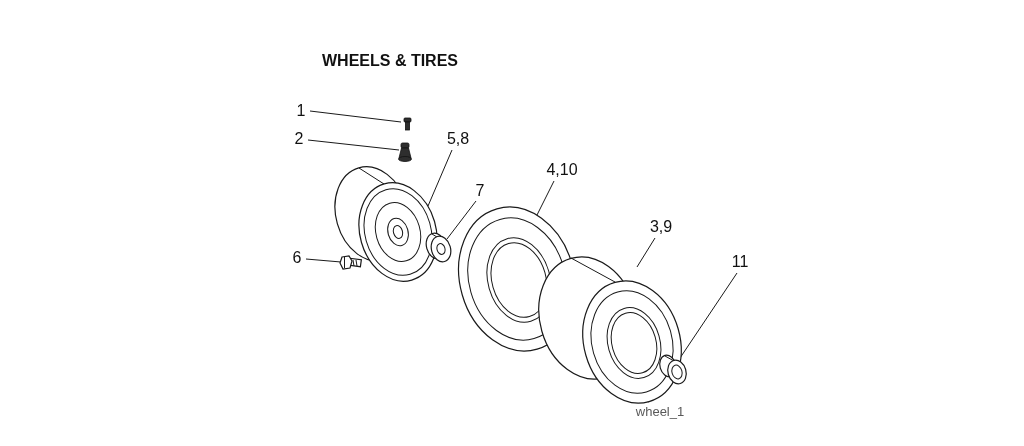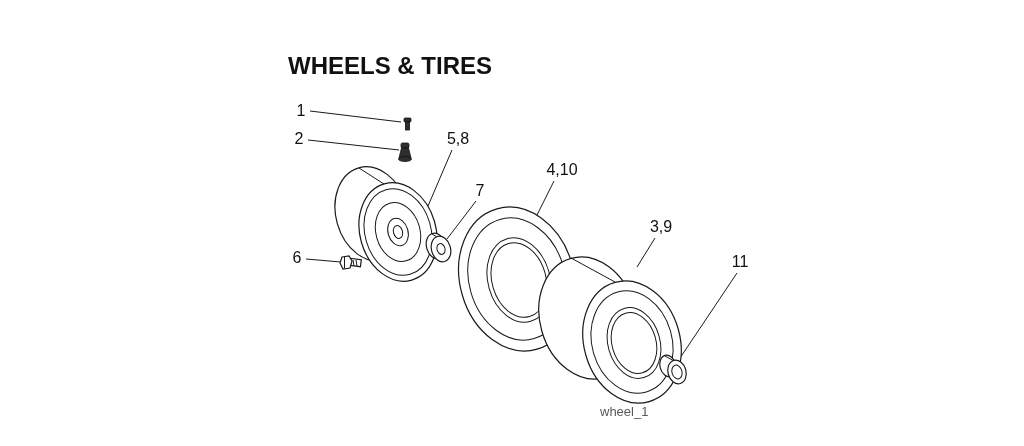--- a/index.html
+++ b/index.html
@@ -23,29 +23,30 @@
     letter-spacing: 0.2px;
     white-space: nowrap;
     color: #111;
   }
   .subtitle {
     position: absolute;
     left: 240px;
     top: 52px;
     width: 300px;
     text-align: center;
-    font-size: 24px;
+    font-size: 16px;
     font-weight: bold;
     color: #111;
   }
   .caption {
     position: absolute;
     left: 600px;
     top: 404px;
     width: 120px;
+    text-align: center;
     font-size: 13px;
     color: #595959;
   }
   svg.diagram { position: absolute; left: 0; top: 0; }
   .part { stroke: #1a1a1a; stroke-width: 1.2; fill: #ffffff; }
   .part-thin { stroke: #1a1a1a; stroke-width: 1; fill: none; }
   .leader { stroke: #1a1a1a; stroke-width: 1; fill: none; }
   .callout {
     font-family: "Liberation Sans", sans-serif;
     font-size: 16px;

